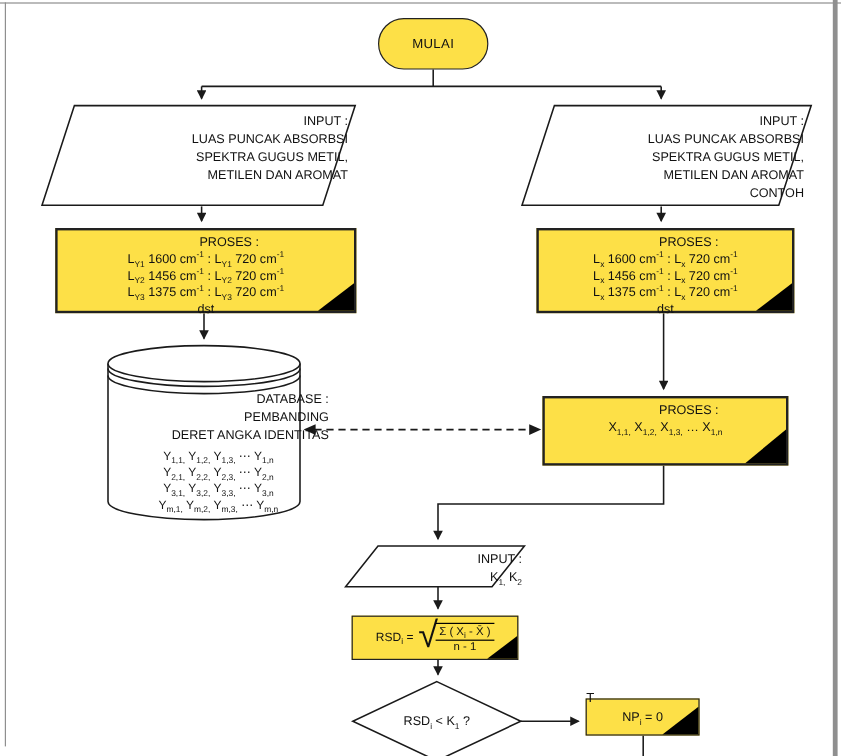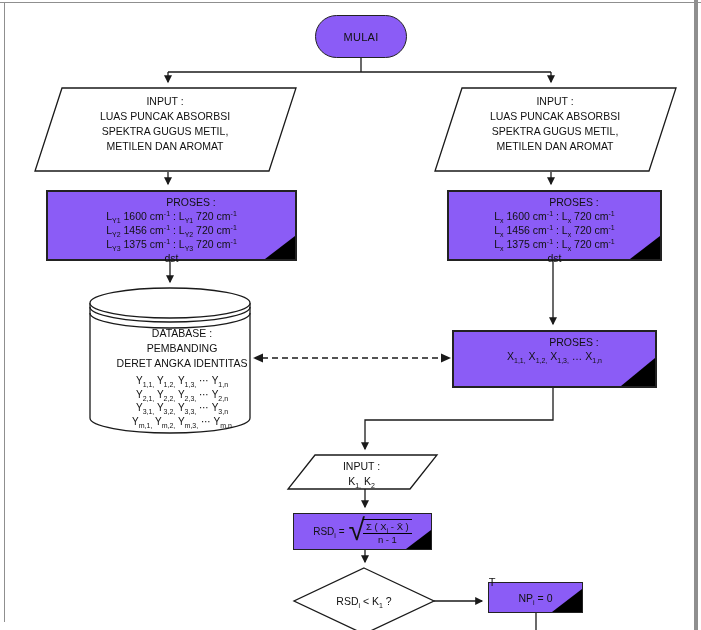--- a/index.html
+++ b/index.html
@@ -8,39 +8,39 @@
     font-family:"Liberation Sans","DejaVu Sans",sans-serif;color:#111;
   }
   .abs{position:absolute;}
   
   .frame-top{left:0;top:2px;width:701px;height:1px;background:#8f8f8f;}
   .frame-left{left:4px;top:2px;width:1px;height:620px;background:#8f8f8f;}
   .frame-right{left:694px;top:0;width:4px;height:630px;background:#8f8f8f;}
   
   svg.layer{position:absolute;left:0;top:0;z-index:1;}
   
-  .node{position:absolute;z-index:2;box-sizing:border-box;background:#8b5cf6;}
+  .node{position:absolute;z-index:2;box-sizing:border-box;background:#fde047;}
   .terminator{
     left:315px;top:15px;width:92px;height:43px;border:1.5px solid #222;border-radius:22px;
     display:flex;align-items:center;justify-content:center;font-size:11px;letter-spacing:.3px;
   }
   .rect{border:2px solid #222;text-align:center;}
   .proses-left{left:46px;top:190px;width:251px;height:71px;}
   .proses-right{left:447px;top:190px;width:215px;height:71px;}
   .deret-box{left:452px;top:330px;width:205px;height:58px;}
   .rsd-box{left:293px;top:513px;width:139px;height:37px;border-width:1.5px;}
   .np-box{left:488px;top:582px;width:95px;height:31px;border-width:1.5px;
           display:flex;align-items:center;justify-content:center;font-size:10.5px;}
   .corner-mark{position:absolute;right:0;bottom:0;width:0;height:0;
     border-left:30px solid transparent;border-bottom:23px solid #000;}
   .corner-mark.lg{border-left-width:34px;border-bottom-width:28px;}
   .corner-mark.sm{border-left-width:25px;border-bottom-width:19px;}
   
   .txt{position:absolute;z-index:3;text-align:center;}
-  .t105{font-size:10.5px;line-height:15px;}
+  .t105{font-size:10.5px;line-height:15px;text-align:right;}
   .t10{font-size:10px;line-height:13.5px;}
   sub{font-size:7px;line-height:0;}
   sup{font-size:7px;line-height:0;}
   .proses-title{font-size:10.5px;line-height:14px;padding-top:3px;margin-left:39px;}
   .proses-row{font-size:10.5px;line-height:14px;}
   .input-left-text{left:40px;top:94px;width:250px;}
   .input-right-text{left:440px;top:94px;width:230px;}
   .db-text{left:90px;top:326px;width:184px;}
   .input-k-text{left:288px;top:459px;width:147px;}
   .diamond-text{left:294px;top:595px;width:140px;font-size:10.5px;}
@@ -112,20 +112,21 @@
     <div>LUAS PUNCAK ABSORBSI</div>
     <div>SPEKTRA GUGUS METIL,</div>
     <div>METILEN DAN AROMAT</div>
   </div>
 
   <div class="txt t105 input-right-text">
     <div>INPUT :</div>
     <div>LUAS PUNCAK ABSORBSI</div>
     <div>SPEKTRA GUGUS METIL,</div>
     <div>METILEN DAN AROMAT</div>
+    <div>CONTOH</div>
   </div>
 
   <div class="node rect proses-left">
     <div class="proses-title">PROSES :</div>
     <div class="proses-row">L<sub>Y1</sub> 1600 cm<sup>-1</sup> : L<sub>Y1</sub> 720 cm<sup>-1</sup></div>
     <div class="proses-row">L<sub>Y2</sub> 1456 cm<sup>-1</sup> : L<sub>Y2</sub> 720 cm<sup>-1</sup></div>
     <div class="proses-row">L<sub>Y3</sub> 1375 cm<sup>-1</sup> : L<sub>Y3</sub> 720 cm<sup>-1</sup></div>
     <div class="proses-row">dst</div>
     <div class="corner-mark"></div>
   </div>

